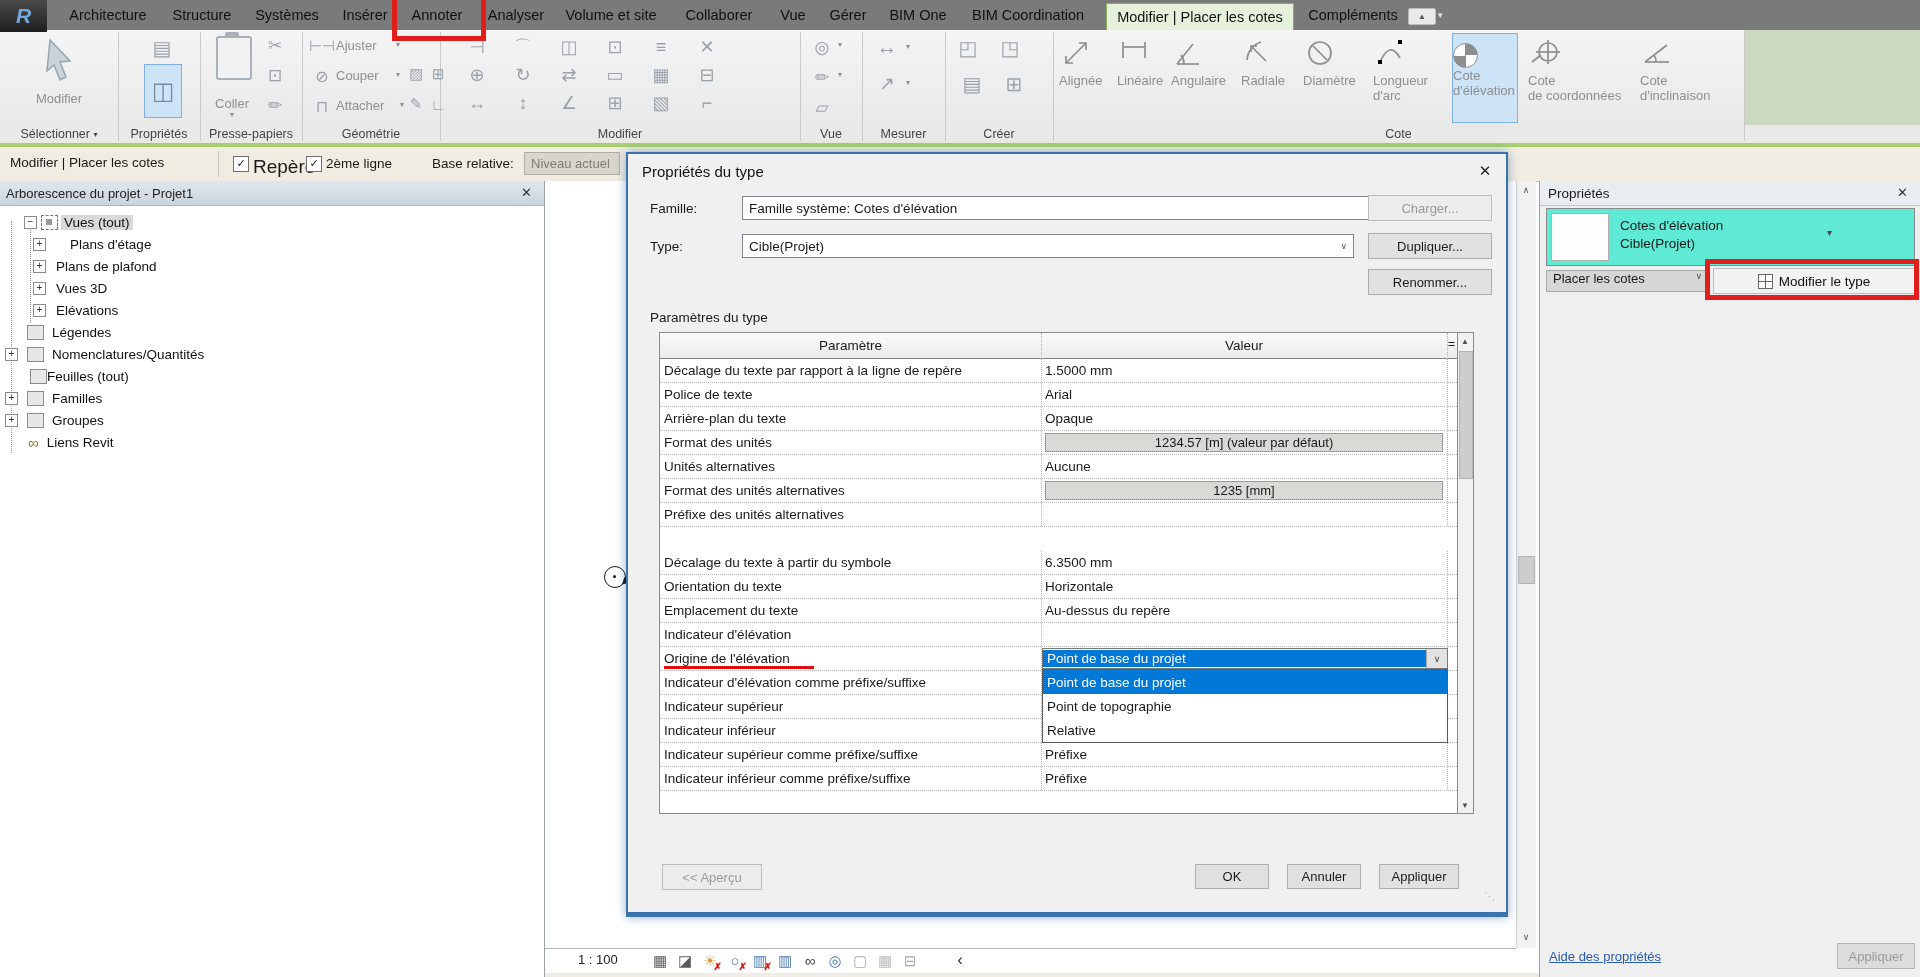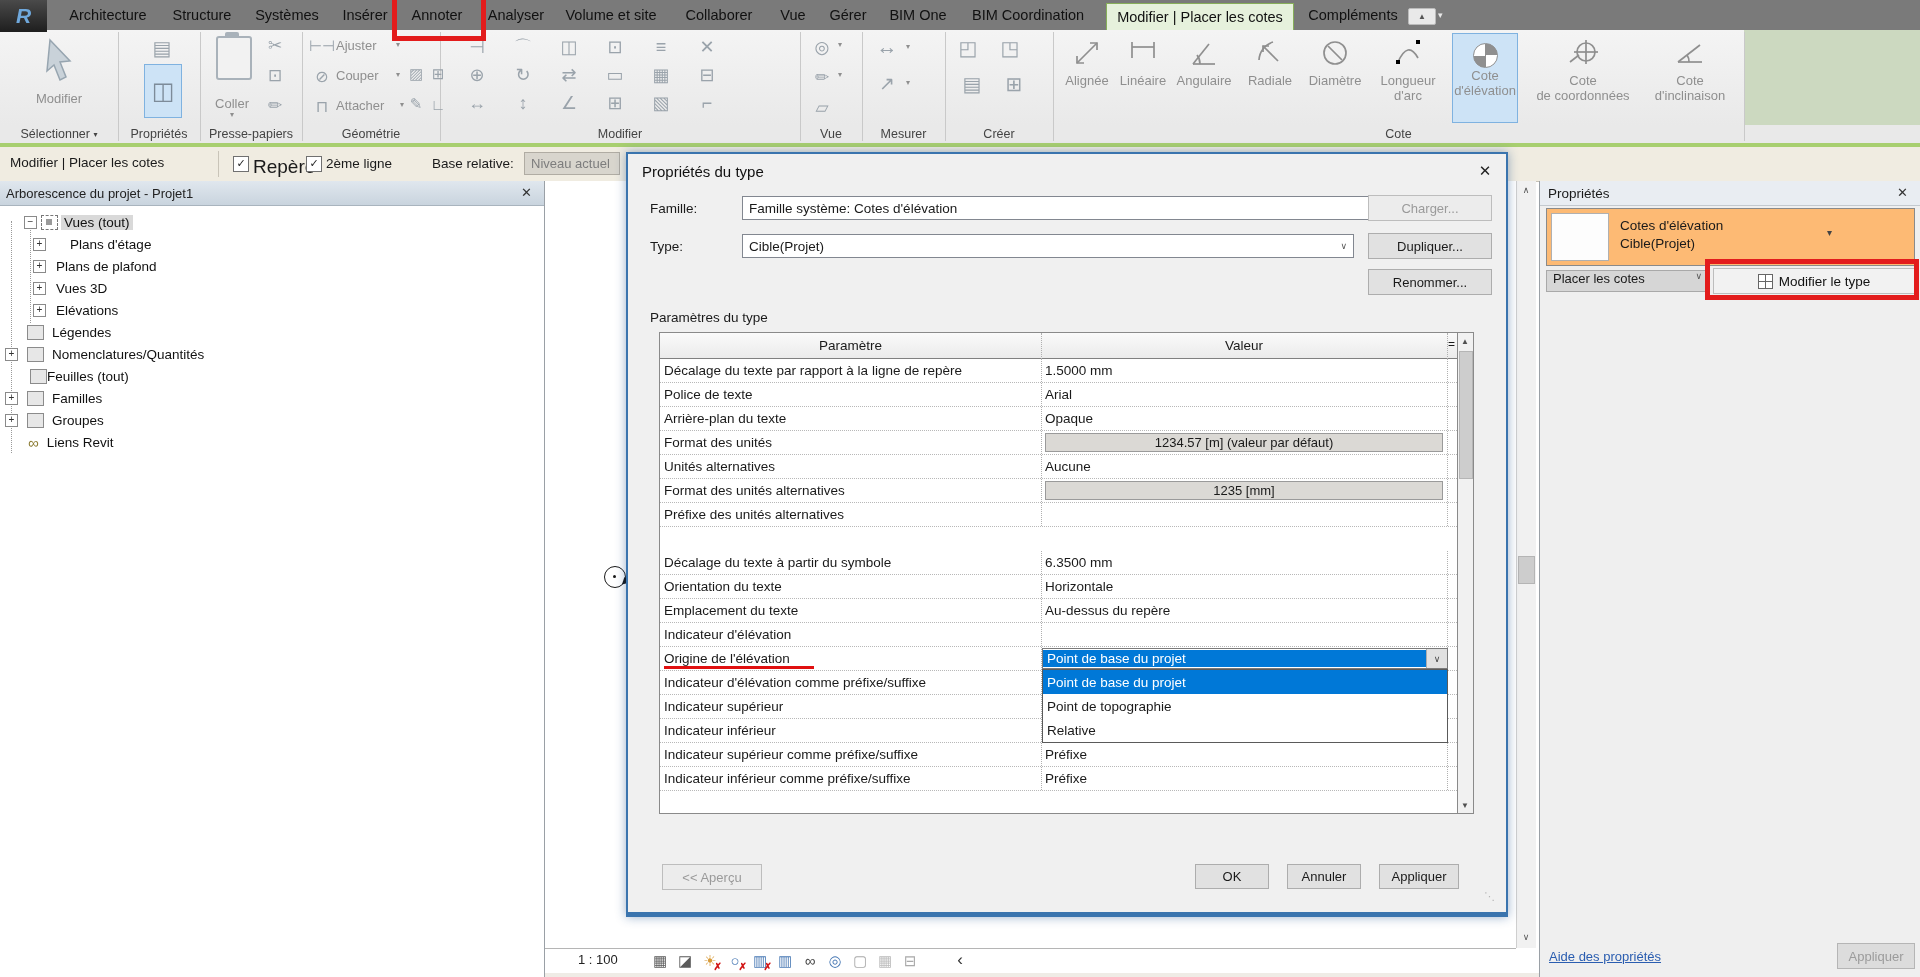--- a/index.html
+++ b/index.html
@@ -16,21 +16,21 @@
   .ribbon-toggle-arrow{left:1438px;top:10px;font-size:9px;color:#e8e8e8}
   
   .ribbon{left:0;top:30px;width:1920px;height:95px;background:linear-gradient(#f4f4f4,#e9e9e9)}
   .panelrow{left:0;top:125px;width:1920px;height:18px;background:#e9e9e9;color:#4a4a4a;font-size:12.5px}
   .greenzone{left:1744px;top:30px;width:176px;height:113px;background:#ccd9c0}
   .psep{width:1px;background:#c9c9c9;top:32px;height:109px}
   .plabel{top:125px;height:18px;display:flex;align-items:center;justify-content:center;color:#444;font-size:12.5px}
   .greenline{left:0;top:143px;width:1920px;height:4px;background:#a8cf6f}
   .ric{color:#9aa3ab}
   .rlabel{color:#8f8f8f;font-size:13px;text-align:center}
-  .cotebtn{top:33px;height:90px;display:flex;flex-direction:column;align-items:center}
+  .cotebtn{top:33px;height:90px;display:flex;flex-direction:column;align-items:flex-start}
   .cote-active{background:#cde3f6;border:1px solid #7fb2e0;box-sizing:border-box}
   .csvg{width:34px;height:34px;margin-top:3px}
   .csvg line,.csvg path,.csvg circle,.csvg polyline{stroke:#8f8f8f;stroke-width:1.7;fill:none}
   .elevcircle{width:23px;height:23px;border-radius:50%;margin-top:9px;border:1px solid #8f8f8f;
     background:conic-gradient(#8f8f8f 0 90deg,#ffffff 90deg 180deg,#8f8f8f 180deg 270deg,#ffffff 270deg 360deg)}
   .propbox{left:144px;top:64px;width:38px;height:54px;background:#cde3f6;border:1px solid #7fb2e0;box-sizing:border-box}
   .clipboard{left:216px;top:36px;width:32px;height:40px;border:2px solid #a9b2ba;border-radius:3px;background:#f2f2f2}
   .clipboard:before{content:"";position:absolute;left:7px;top:-6px;width:14px;height:6px;background:#a9b2ba;border-radius:2px}
   
   .optbar{left:0;top:147px;width:1920px;height:34px;background:#f0ece1;border-bottom:1px solid #c8c3b6}
@@ -54,21 +54,21 @@
   .viewbar{left:545px;top:948px;width:971px;height:25px;background:#fff;border-top:1px solid #b5b5b5;box-sizing:border-box}
   .vbicon{top:951px;width:20px;height:19px;font-size:15px}
   .xovl{position:absolute;right:-2px;bottom:-2px;font-size:10px;color:#d11313;font-weight:bold}
   .statusstrip{left:545px;top:973px;width:1375px;height:4px;background:#efece6}
   .cursor-circle{left:604px;top:566px;width:22px;height:22px;border:1.5px solid #1a1a1a;border-radius:50%;box-sizing:border-box}
   .cursor-dot{left:613px;top:575px;width:3px;height:3px;background:#1a1a1a;border-radius:50%}
   .cursor-arrow{left:623px;top:578px;width:0;height:0;border-left:8px solid #111;border-top:3px solid transparent;border-bottom:5px solid transparent;transform:rotate(18deg)}
   
   .rpanel{left:1539px;top:181px;width:381px;height:796px;background:#efefef;border-left:1px solid #9aa0a6;box-sizing:border-box}
   .rhead{left:0;top:0;width:380px;height:25px;background:#e9edf2;border-bottom:1px solid #c3c9cf;font-size:13.5px;color:#1a1a1a}
-  .selectorbox{left:6px;top:27px;width:369px;height:58px;background:#fdba74;border:1px solid #8a8a8a;box-sizing:border-box}
+  .selectorbox{left:6px;top:27px;width:369px;height:58px;background:#5eead4;border:1px solid #8a8a8a;box-sizing:border-box}
   .thumbbox{left:4px;top:4px;width:58px;height:48px;background:#fdfdfd;border:1px solid #b0b0b0;box-sizing:border-box}
   .placecombo{left:6px;top:89px;width:162px;height:22px;background:#d6d6d6;border:1px solid #a9a9a9;box-sizing:border-box;font-size:13px}
   .modtypebtn{left:173px;top:87px;width:202px;height:26px;background:#f2f2f2;border:1px solid #bdbdbd;box-sizing:border-box;font-size:13.5px;color:#111}
   .mini-grid{width:13px;height:13px;border:1px solid #666;background:linear-gradient(#666,#666) 6px 0/1px 13px no-repeat,linear-gradient(#666,#666) 0 6px/13px 1px no-repeat,#fff;margin-right:6px;flex:none}
   .aide{color:#2a5db0;text-decoration:underline;font-size:13px}
   .btn-dis{background:#dcdcdc;border:1px solid #b5b5b5;color:#9b9b9b}
   
   .dialog{left:626px;top:152px;width:878px;height:758px;background:#f0f0f0;border:2px solid #3a74ae;border-bottom:5px solid #3a74ae;box-sizing:content-box;box-shadow:0 0 10px rgba(30,80,140,.45);z-index:50}
   .dtitle{left:0;top:0;width:878px;height:34px;font-size:15px;color:#111}
   .dclose{left:844px;top:6px;width:26px;height:22px;font-size:15px;color:#222}

